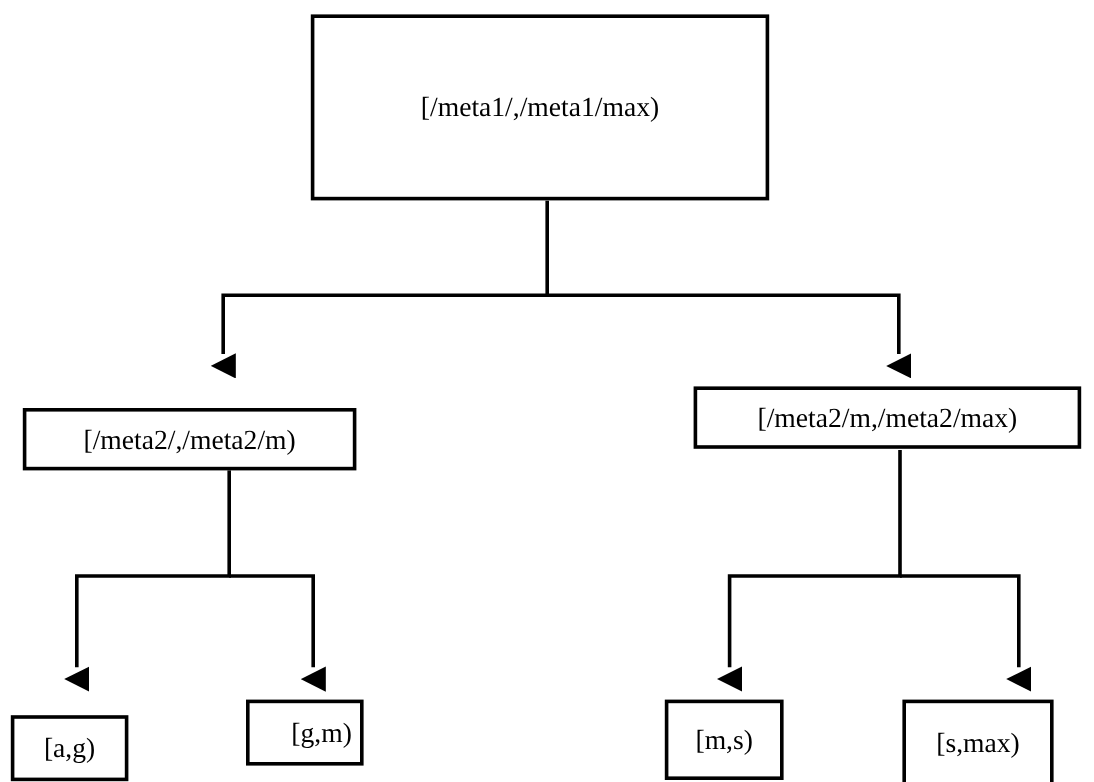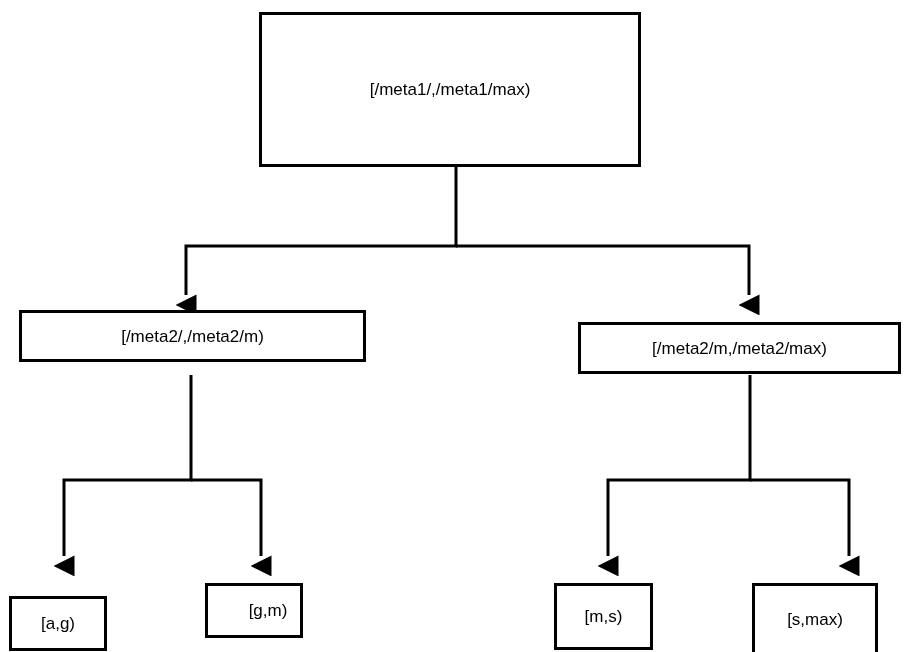--- a/index.html
+++ b/index.html
@@ -30,30 +30,30 @@
     position: absolute;
     box-sizing: border-box;
     border: 3px solid #000000;
     background: #ffffff;
     display: flex;
     align-items: center;
     justify-content: center;
     z-index: 2;
   }
   .node-label {
-    font-family: Liberation Sans, sans-serif;
-    font-size: 17px;
+    font-family: Liberation Serif, serif;
+    font-size: 23px;
     line-height: 1;
     color: #000000;
     white-space: pre;
     letter-spacing: 0px;
   }
   
   #node-root        { left: 259px; top: 12px;  width: 382px; height: 155px; }
-  #node-meta2-low   { left: 19px;  top: 310px; width: 347px; height: 52px; }
+  #node-meta2-low   { left: 19px;  top: 340px; width: 278px; height: 52px; }
   #node-meta2-high  { left: 578px; top: 322px; width: 323px; height: 52px; text-align: right; }
   #node-leaf-ag     { left: 9px;   top: 596px; width: 98px;  height: 55px; }
   #node-leaf-gm     { left: 205px; top: 583px; width: 98px;  height: 55px; padding-left: 28px; }
   #node-leaf-ms     { left: 554px; top: 583px; width: 99px;  height: 67px; }
   #node-leaf-smax   { left: 752px; top: 583px; width: 126px; height: 72px; }
 </style>
 </head>
 <body>
 
 <div id="diagram-canvas">

